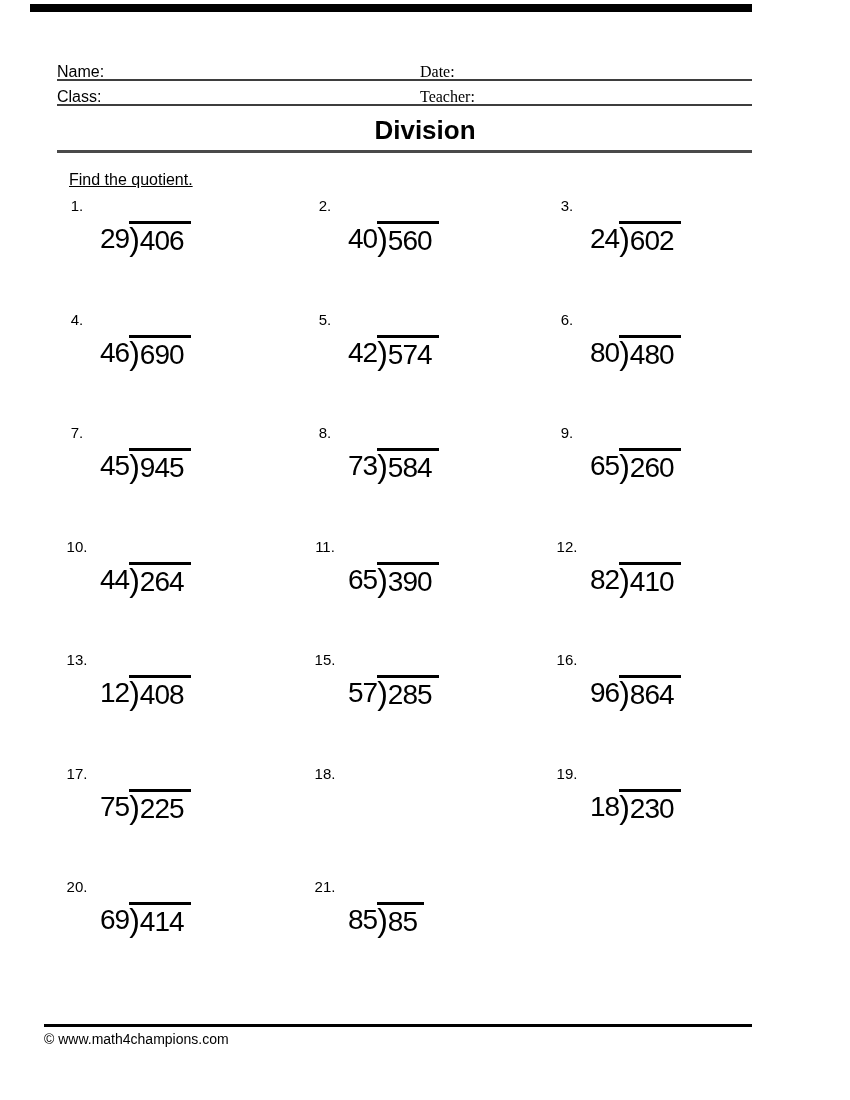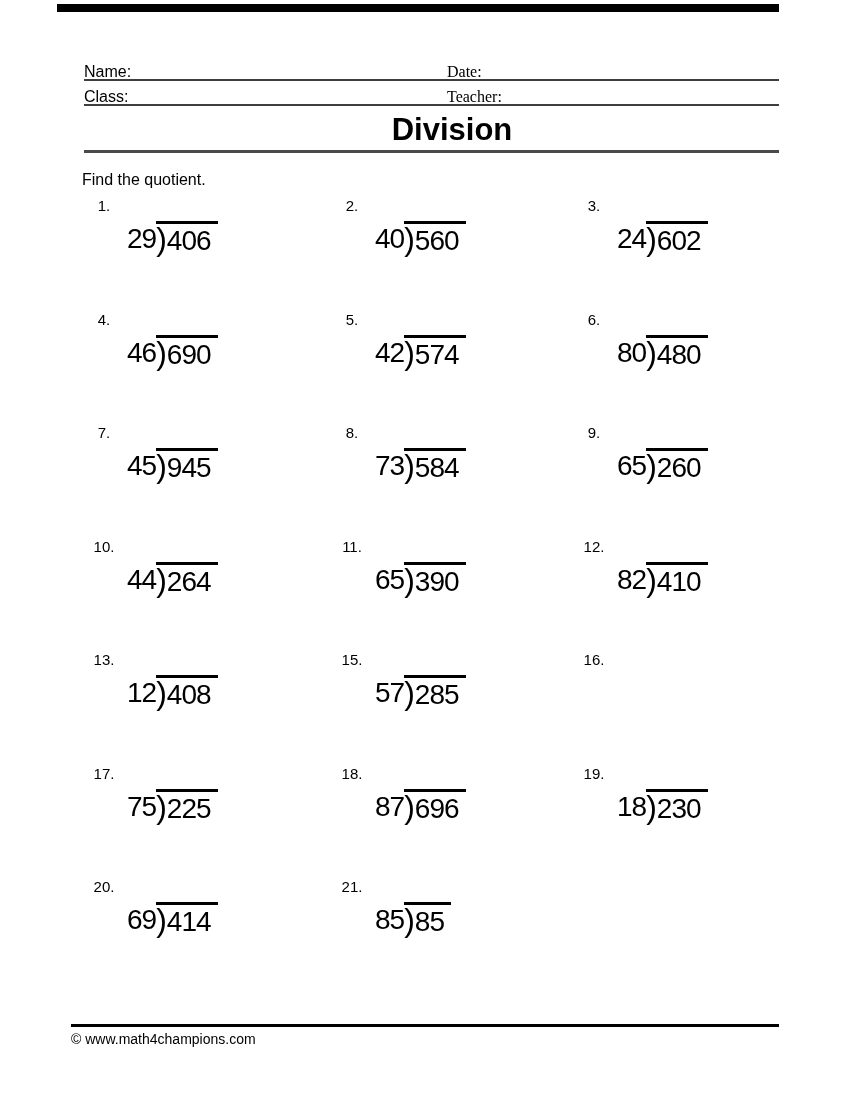--- a/index.html
+++ b/index.html
@@ -9,34 +9,34 @@
   }
   *{box-sizing:border-box;}
   html,body{margin:0;padding:0;}
   body{
     width:850px;height:1100px;
     background:#ffffff;
     color:var(--ink);
     font-family:"Liberation Sans", sans-serif;
     position:relative;
   }
-  .page{position:absolute;left:0;top:0;width:752px;height:1100px;background:#ffffff;overflow:hidden;margin-left:27px;}
+  .page{position:absolute;left:0;top:0;width:752px;height:1100px;background:#ffffff;overflow:hidden;}
 
   .topbar{position:absolute;left:30px;top:4px;width:793px;height:8px;background:var(--ink);}
 
   .hrow{position:absolute;left:57px;width:736px;height:20px;border-bottom:2px solid var(--rule);font-size:16px;}
   .hrow-name{top:61px;}
   .hrow-class{top:86px;}
   .hlabel{position:absolute;top:2px;left:0;white-space:nowrap;}
   .hlabel.second{left:363px;font-family:Liberation Serif, serif;}
 
   .title-wrap{position:absolute;left:57px;top:112px;width:736px;height:41px;border-bottom:3px solid var(--title-rule);text-align:center;}
-  .title{font-size:31px;font-weight:bold;line-height:36px;}
-
-  .instruction{position:absolute;left:55px;top:171px;font-size:16px;}
+  .title{font-size:26px;font-weight:bold;line-height:36px;}
+
+  .instruction{position:absolute;left:69px;top:171px;font-size:16px;text-decoration:underline;}
 
   .grid{
     position:absolute;left:67px;top:197px;
     display:grid;
     grid-template-columns:248px 242px 243px;
     grid-auto-rows:113.5px;
   }
   .cell{position:relative;}
   .pnum{font-size:15px;line-height:18px;width:24px;text-align:center;margin-left:-2px;}
   .expr{
@@ -192,36 +192,36 @@
   <div class="cell">
     <div class="pnum">15.</div>
     <div class="expr">
       <span class="divisor">57</span>
       <span class="vinc"><span class="paren">)</span><span class="dividend">285</span></span>
     </div>
   </div>
 
   <div class="cell">
     <div class="pnum">16.</div>
+    <div class="expr">
+      <span class="divisor">96</span>
+      <span class="vinc"><span class="paren">)</span><span class="dividend">864</span></span>
+    </div>
   </div>
 
   <div class="cell">
     <div class="pnum">17.</div>
     <div class="expr">
       <span class="divisor">75</span>
       <span class="vinc"><span class="paren">)</span><span class="dividend">225</span></span>
     </div>
   </div>
 
   <div class="cell">
     <div class="pnum">18.</div>
-    <div class="expr">
-      <span class="divisor">87</span>
-      <span class="vinc"><span class="paren">)</span><span class="dividend">696</span></span>
-    </div>
   </div>
 
   <div class="cell">
     <div class="pnum">19.</div>
     <div class="expr">
       <span class="divisor">18</span>
       <span class="vinc"><span class="paren">)</span><span class="dividend">230</span></span>
     </div>
   </div>
 

